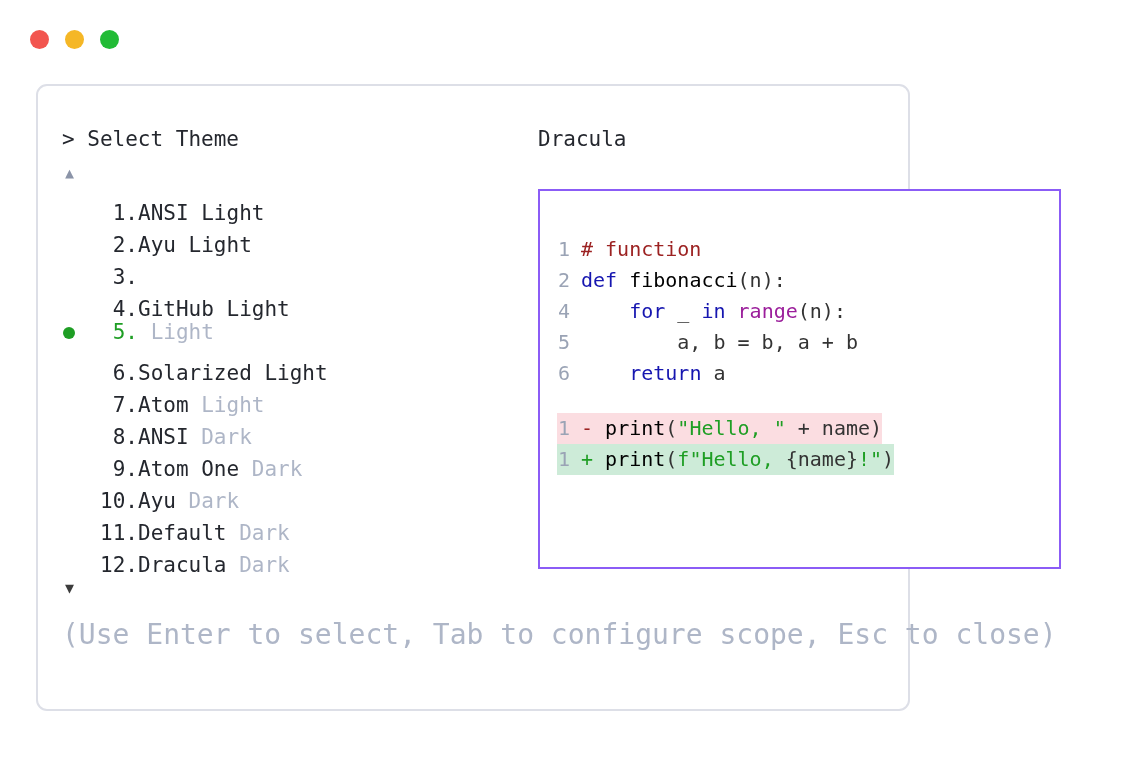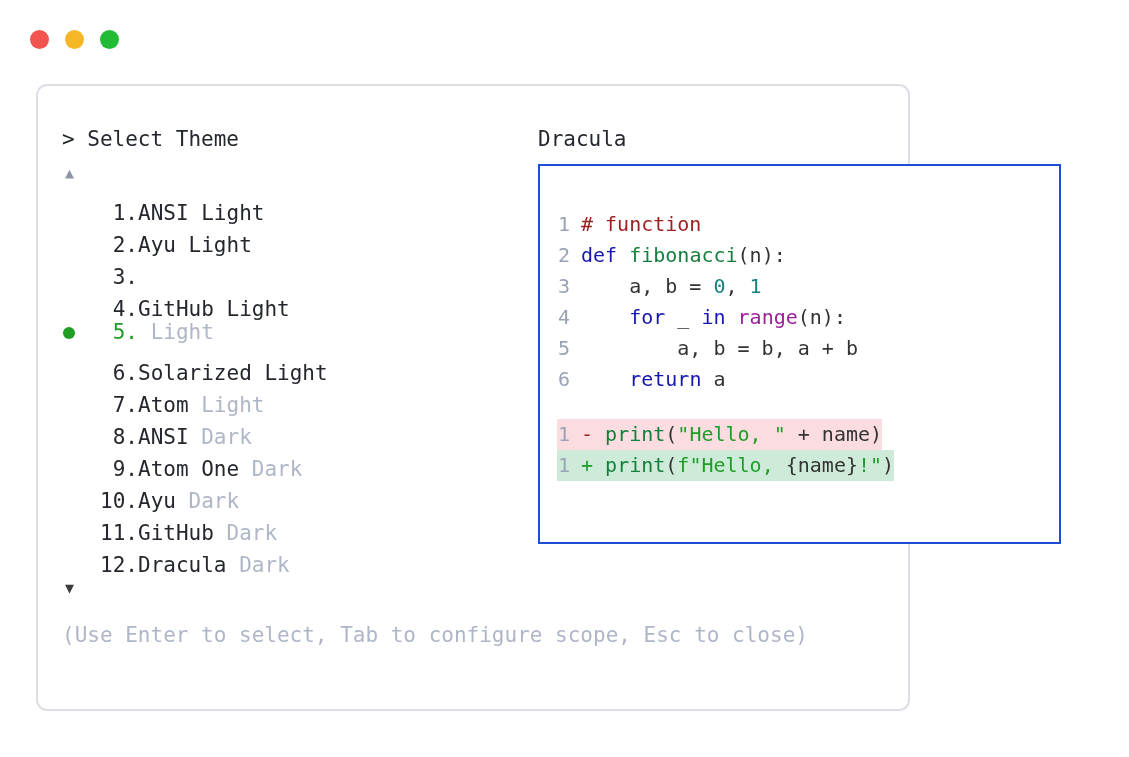--- a/index.html
+++ b/index.html
@@ -129,25 +129,25 @@
     top: 40px;
     width: 525px;
   }
   .preview-label {
     font-size: 21px;
     line-height: 26px;
     color: #24272E;
     white-space: pre;
   }
   .preview-box {
-    margin-top: 12px;
+    margin-top: 37px;
     width: 523px;
     height: 380px;
     box-sizing: border-box;
-    border: 2px solid #1d4ed8;
+    border: 2px solid #8b5cf6;
     background: #ffffff;
     position: relative;
   }
 
   .code {
     position: absolute;
     left: 17px;
     top: 43px;
     font-size: 20px;
     line-height: 31px;
@@ -162,21 +162,21 @@
     display: inline-block;
     width: 13px;
     text-align: right;
     margin-right: 11px;
   }
   .blank-line { height: 24px; }
 
   
   .tok-comment  { color: #9C2222; }
   .tok-keyword  { color: #1616B0; font-weight: normal; }
-  .tok-func     { color: #15803d; }
+  .tok-func     { color: #000000; }
   .tok-builtin  { color: #9B1E9B; }
   .tok-number   { color: #148080; }
   .tok-string   { color: #1E9E24; }
   .tok-plain    { color: #333333; }
   .tok-punct    { color: #333333; }
 
   
   .diff-line {
     white-space: pre;
     display: inline-block;
@@ -186,21 +186,21 @@
   .diff-del { background: #FBDDE1; }
   .diff-add { background: #CDEBD8; }
   .diff-marker-del { color: #9C2222; }
   .diff-marker-add { color: #1E9E24; }
 
   
   .hint {
     position: absolute;
     left: 24px;
     top: 536px;
-    font-size: 21px;
+    font-size: 28px;
     line-height: 26px;
     color: #AEB6C7;
     white-space: pre;
   }
 </style>
 </head>
 <body>
 
 <div class="titlebar">
   <div class="dot dot-close"></div>
@@ -218,33 +218,32 @@
           <div class="theme-row"><div class="bullet-cell"></div><span class="num-cell">1.</span><span class="name-cell">ANSI Light</span></div>
           <div class="theme-row"><div class="bullet-cell"></div><span class="num-cell">2.</span><span class="name-cell">Ayu Light</span></div>
           <div class="theme-row"><div class="bullet-cell"></div><span class="num-cell">3.</span></div>
           <div class="theme-row"><div class="bullet-cell"></div><span class="num-cell">4.</span><span class="name-cell">GitHub Light</span></div>
           <div class="theme-row selected"><div class="bullet-cell"><div class="bullet"></div></div><span class="num-cell">5.</span><span class="variant-cell"> Light</span></div>
           <div class="theme-row"><div class="bullet-cell"></div><span class="num-cell">6.</span><span class="name-cell">Solarized Light</span></div>
           <div class="theme-row"><div class="bullet-cell"></div><span class="num-cell">7.</span><span class="name-cell">Atom</span><span class="variant-cell"> Light</span></div>
           <div class="theme-row"><div class="bullet-cell"></div><span class="num-cell">8.</span><span class="name-cell">ANSI</span><span class="variant-cell"> Dark</span></div>
           <div class="theme-row"><div class="bullet-cell"></div><span class="num-cell">9.</span><span class="name-cell">Atom One</span><span class="variant-cell"> Dark</span></div>
           <div class="theme-row"><div class="bullet-cell"></div><span class="num-cell">10.</span><span class="name-cell">Ayu</span><span class="variant-cell"> Dark</span></div>
-          <div class="theme-row"><div class="bullet-cell"></div><span class="num-cell">11.</span><span class="name-cell">GitHub</span><span class="variant-cell"> Dark</span></div>
+          <div class="theme-row"><div class="bullet-cell"></div><span class="num-cell">11.</span><span class="name-cell">Default</span><span class="variant-cell"> Dark</span></div>
           <div class="theme-row"><div class="bullet-cell"></div><span class="num-cell">12.</span><span class="name-cell">Dracula</span><span class="variant-cell"> Dark</span></div>
         </div>
       <div class="scroll-arrow down">▼</div>
     </div>
 
     <div class="preview-wrap">
       <div class="preview-label">Dracula</div>
       <div class="preview-box">
         <div class="code" id="code-block">
             <div class="code-line"><span class="lineno">1</span><span class="tok-comment"># function</span></div>
             <div class="code-line"><span class="lineno">2</span><span class="tok-keyword">def </span><span class="tok-func">fibonacci</span><span class="tok-punct">(n):</span></div>
-            <div class="code-line"><span class="lineno">3</span><span class="tok-plain">    a, b = </span><span class="tok-number">0</span><span class="tok-plain">, </span><span class="tok-number">1</span></div>
             <div class="code-line"><span class="lineno">4</span><span class="tok-plain">    </span><span class="tok-keyword">for</span><span class="tok-plain"> _ </span><span class="tok-keyword">in</span><span class="tok-plain"> </span><span class="tok-builtin">range</span><span class="tok-punct">(n):</span></div>
             <div class="code-line"><span class="lineno">5</span><span class="tok-plain">        a, b = b, a + b</span></div>
             <div class="code-line"><span class="lineno">6</span><span class="tok-plain">    </span><span class="tok-keyword">return</span><span class="tok-plain"> a</span></div>
             <div class="code-line blank-line"></div>
             <div class="code-line"><span class="diff-line diff-del"><span class="lineno">1</span><span class="diff-marker-del">- </span><span class="tok-func">print</span><span class="tok-punct">(</span><span class="tok-string">"Hello, "</span><span class="tok-plain"> + name)</span></span></div>
             <div class="code-line"><span class="diff-line diff-add"><span class="lineno">1</span><span class="diff-marker-add">+ </span><span class="tok-func">print</span><span class="tok-punct">(</span><span class="tok-string">f"Hello, </span><span class="tok-plain">{name}</span><span class="tok-string">!"</span><span class="tok-punct">)</span></span></div>
           </div>
       </div>
     </div>
 

